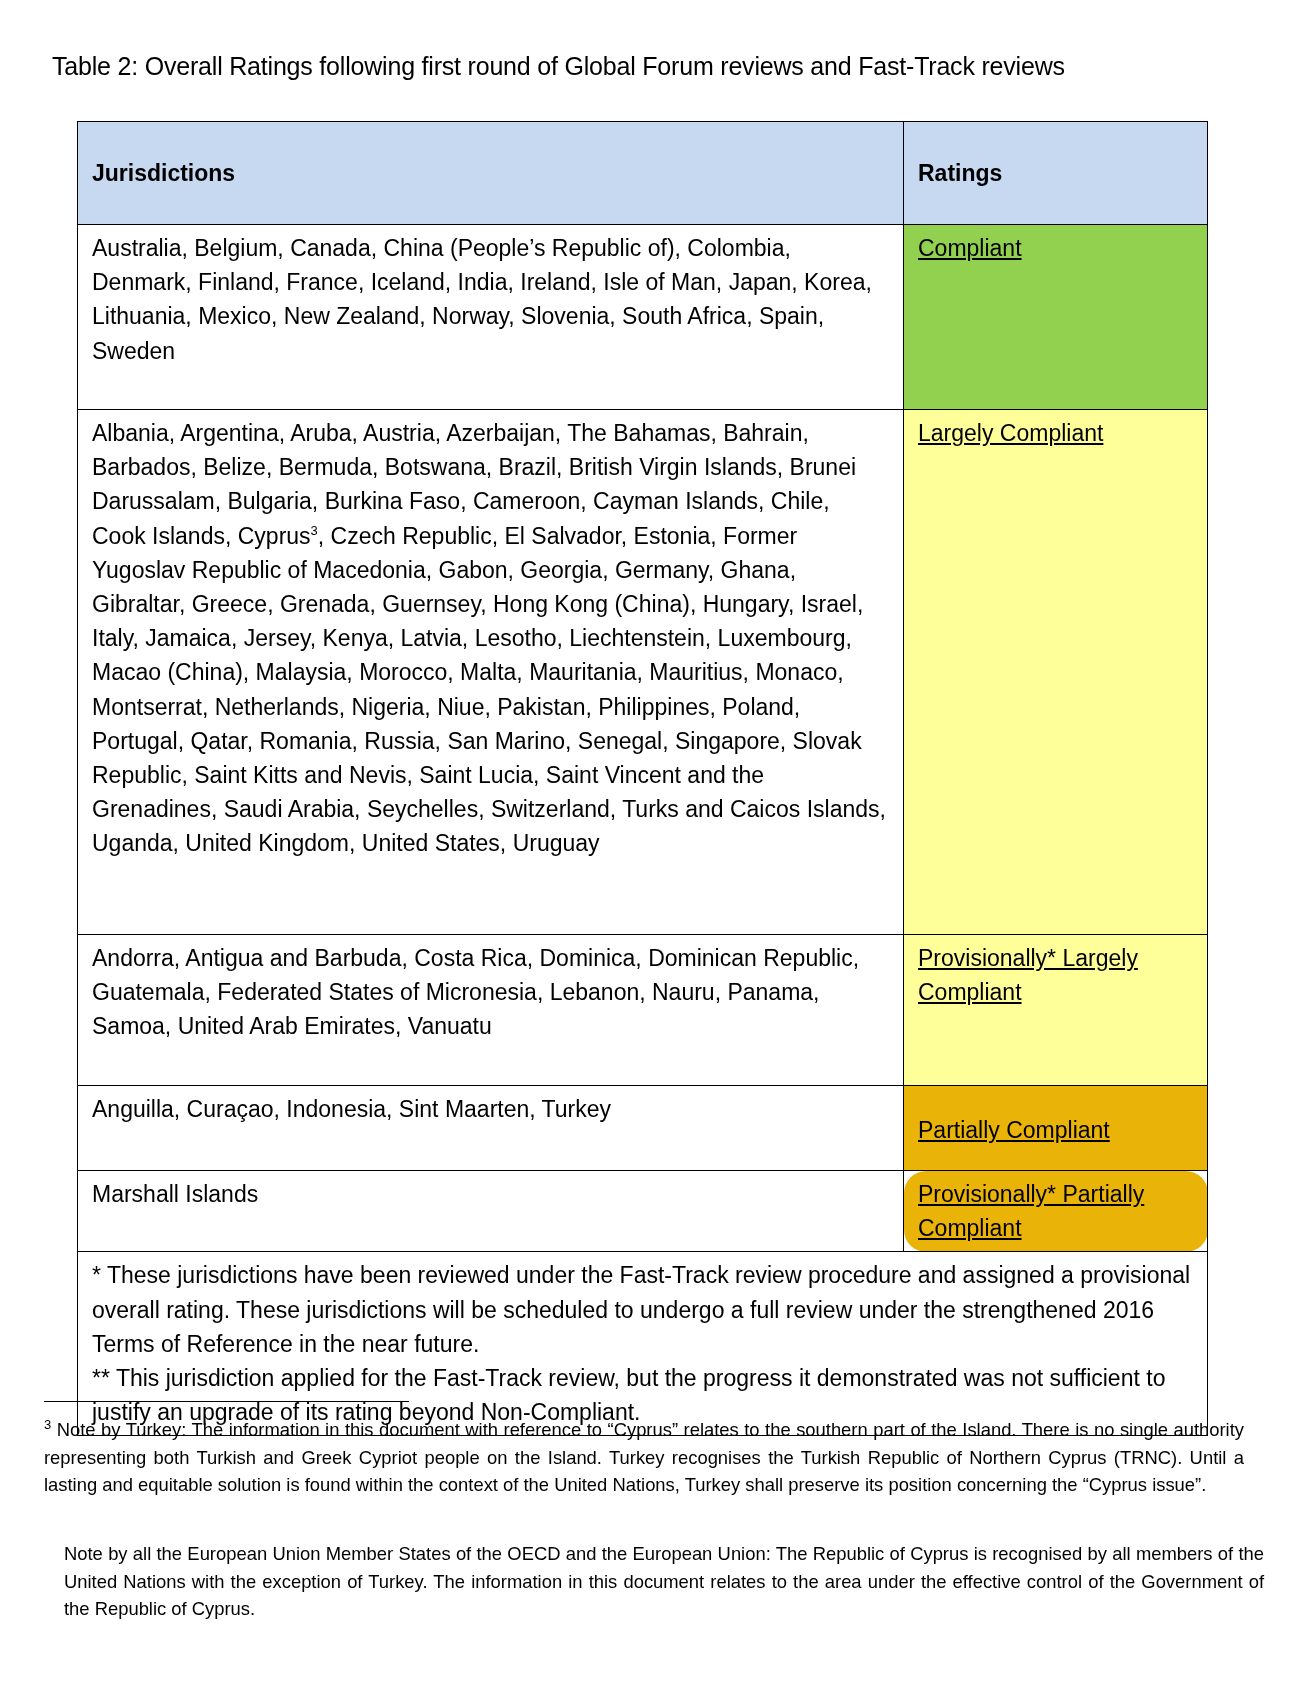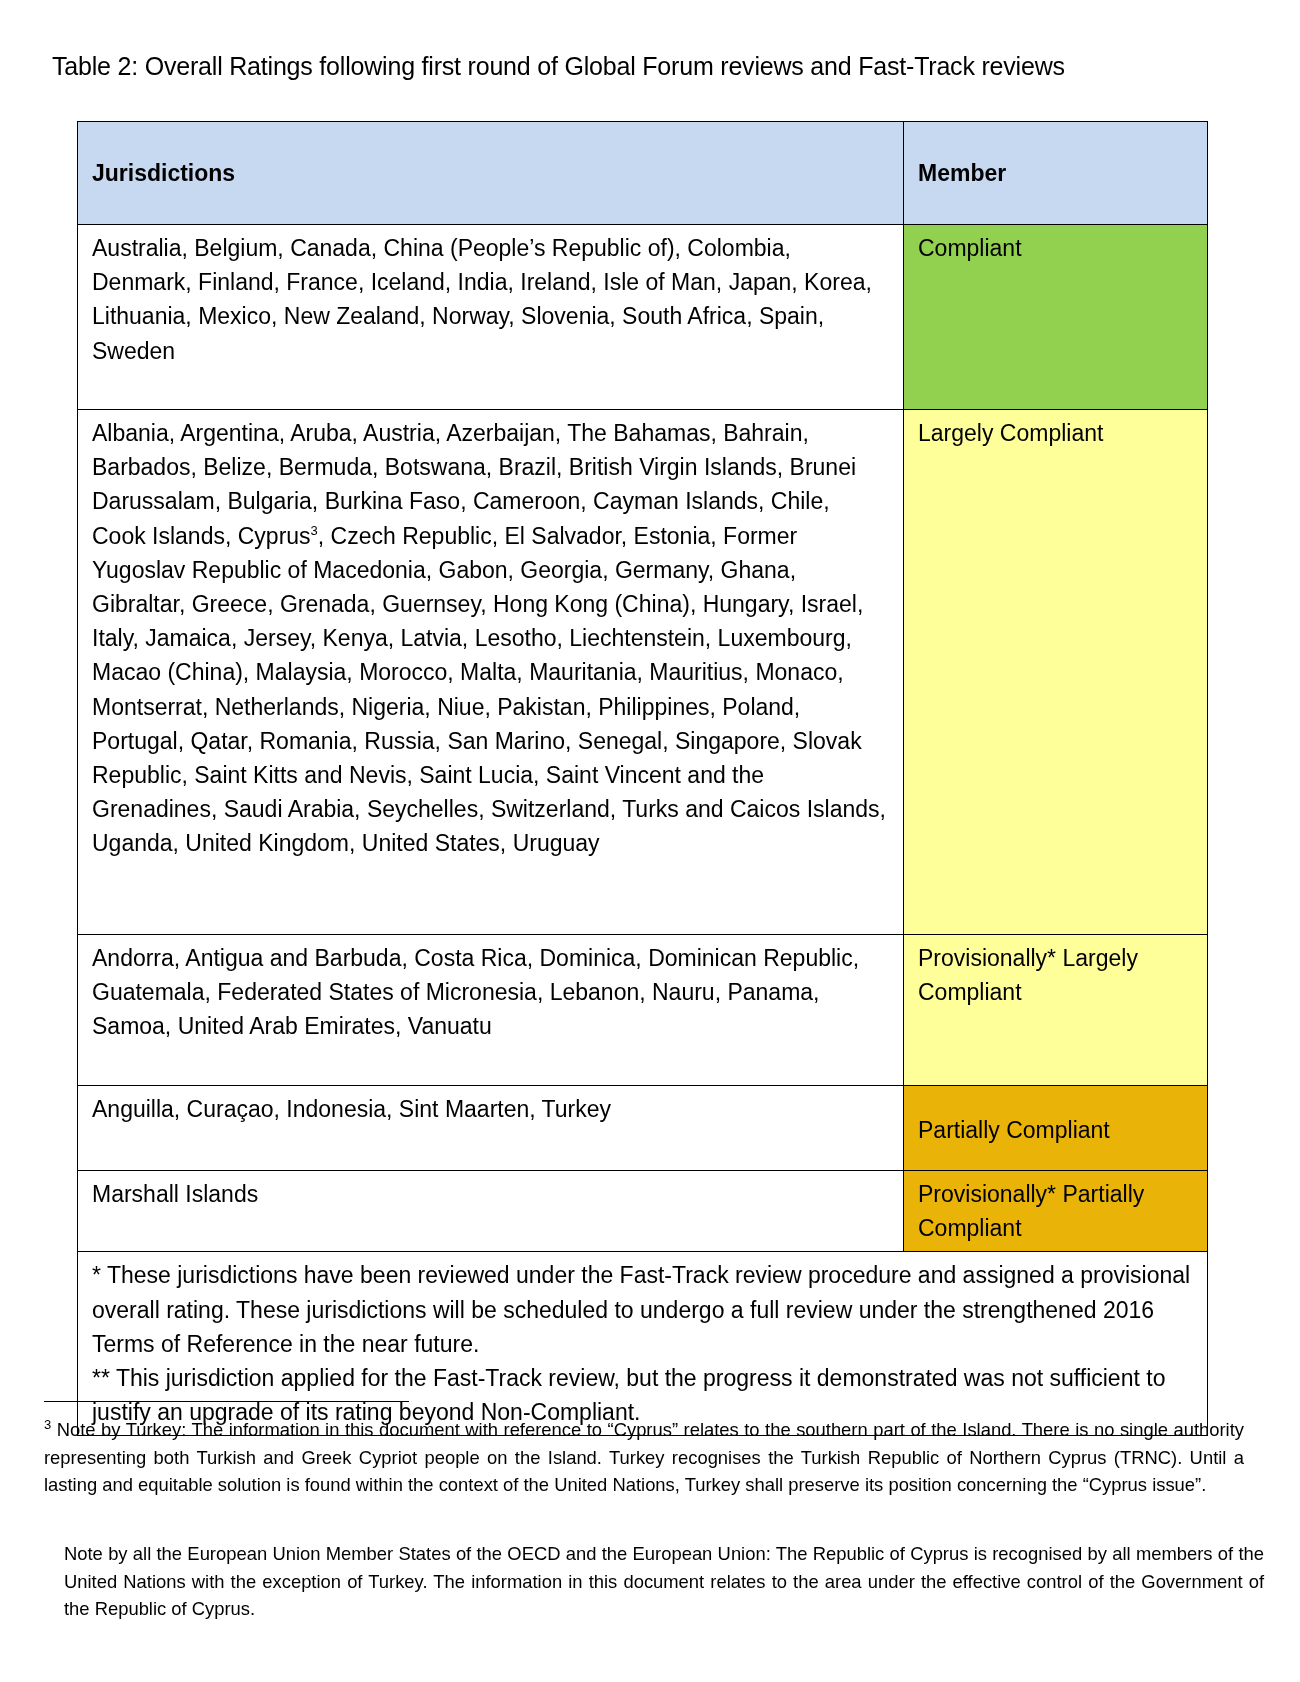--- a/index.html
+++ b/index.html
@@ -3,33 +3,33 @@
 <meta charset="utf-8">
 <style>
   html, body { margin: 0; padding: 0; background: #ffffff; }
   body { width: 1300px; height: 1682px; position: relative; font-family: "Liberation Sans", "DejaVu Sans", sans-serif; color: #000; overflow: hidden; }
   .title { position: absolute; left: 52px; top: 52px; width: 1200px; font-size: 25px; font-weight: normal; letter-spacing: -0.2px; white-space: nowrap; }
   table.ratings { position: absolute; left: 77px; top: 121px; width: 1130px; border-collapse: collapse; font-size: 23px; line-height: 34.2px; table-layout: fixed; }
   table.ratings td, table.ratings th { border: 1.5px solid #000; vertical-align: top; padding: 6px 14px; text-align: left; }
   table.ratings th { background: #c6d9f1; font-weight: bold; height: 90px; vertical-align: middle; font-size: 23px; }
   col.c1 { width: 826px; }
   col.c2 { width: 304px; }
-  td.rating { vertical-align: middle; }
+  td.rating { vertical-align: middle; text-decoration: underline; }
   .r-green { background: #92d050; }
   .r-yellow { background: #ffff99; }
   .r-orange { background: #eab308; }
   .r-red { background: #ff0000; }
   tr.dash-top td { border-top: 1.5px dashed #333; }
   .row1 td { height: 172px; }
   .row2 td { height: 512px; }
   .row3 td { height: 138px; margin-top: 33px; }
   .row4 td { height: 68px; }
   .row5 td { height: 68px; }
   .row6 td { height: 34px; line-height: 32px; }
-  .row5 td.rating { vertical-align: top; }
+  .row5 td.rating { vertical-align: top; border-radius: 22px; }
   .row4 td.rating { vertical-align: middle; padding-top: 10px; }
   .notes td { padding: 0 14px 2px 14px; }
   sup { font-size: 13px; line-height: 0; }
   .fn-rule { position: absolute; left: 44px; top: 1401px; width: 365px; height: 0; border-top: 1.5px solid #000; }
   .footnote { position: absolute; left: 44px; width: 1200px; font-size: 18.4px; line-height: 27.5px; text-align: justify; }
   .fn1 { top: 1416px; }
   .fn2 { top: 1540px; margin-left: 20px; }
 </style>
 </head>
 <body>
@@ -37,21 +37,21 @@
 <div class="title">Table 2: Overall Ratings following first round of Global Forum reviews and Fast-Track reviews</div>
 
 <table class="ratings">
   <colgroup>
       <col class="c1">
       <col class="c2">
     </colgroup>
   <thead>
     <tr>
       <th>Jurisdictions</th>
-      <th>Member</th>
+      <th>Ratings</th>
     </tr>
   </thead>
   <tbody>
     <tr class="row1">
       <td>Australia, Belgium, Canada, China (People’s Republic of), Colombia, Denmark, Finland, France, Iceland, India, Ireland, Isle of Man, Japan, Korea, Lithuania, Mexico, New Zealand, Norway, Slovenia, South Africa, Spain, Sweden</td>
       <td class="rating r-green">Compliant</td>
     </tr>
     <tr class="row2">
       <td><span>Albania, Argentina, Aruba, Austria, Azerbaijan, The Bahamas, Bahrain, Barbados, Belize, Bermuda, Botswana, Brazil, British Virgin Islands, Brunei Darussalam, Bulgaria, Burkina Faso, Cameroon, Cayman Islands, Chile, Cook Islands, Cyprus</span><sup>3</sup><span>, Czech Republic, El Salvador, Estonia, Former Yugoslav Republic of Macedonia, Gabon, Georgia, Germany, Ghana, Gibraltar, Greece, Grenada, Guernsey, Hong Kong (China), Hungary, Israel, Italy, Jamaica, Jersey, Kenya, Latvia, Lesotho, Liechtenstein, Luxembourg, Macao (China), Malaysia, Morocco, Malta, Mauritania, Mauritius, Monaco, Montserrat, Netherlands, Nigeria, Niue, Pakistan, Philippines, Poland, Portugal, Qatar, Romania, Russia, San Marino, Senegal, Singapore, Slovak Republic, Saint Kitts and Nevis, Saint Lucia, Saint Vincent and the Grenadines, Saudi Arabia, Seychelles, Switzerland, Turks and Caicos Islands, Uganda, United Kingdom, United States, Uruguay</span></td>
       <td class="rating r-yellow">Largely Compliant</td>

